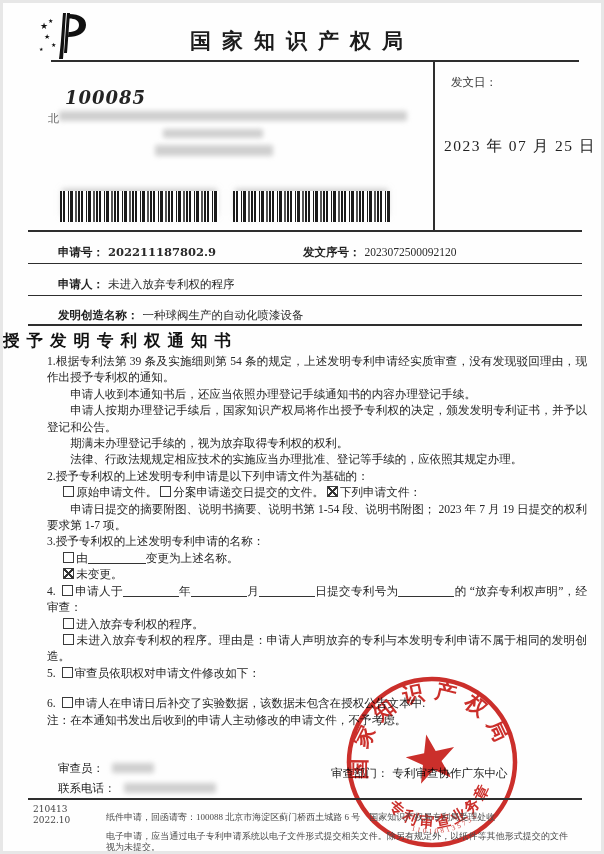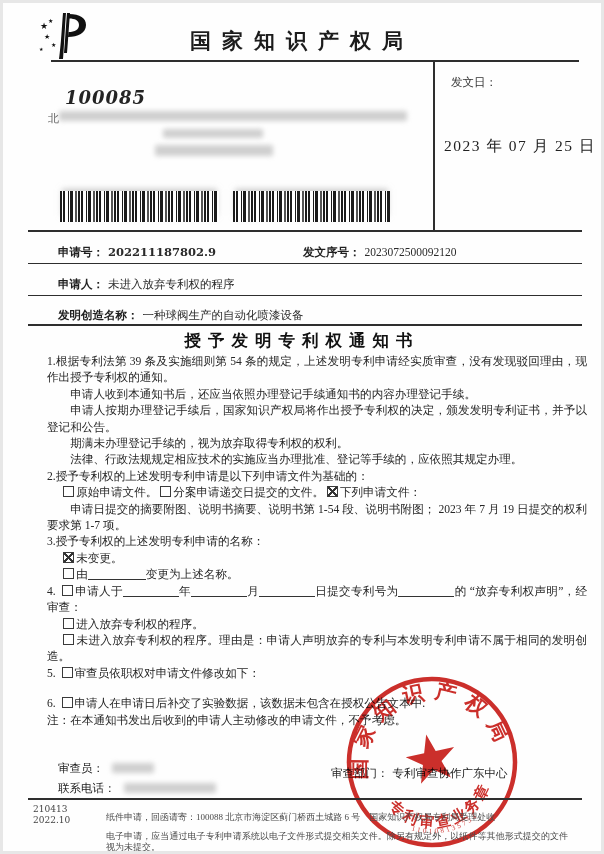--- a/index.html
+++ b/index.html
@@ -30,21 +30,21 @@
     position:absolute; top:188px; height:31px;
     background:repeating-linear-gradient(90deg,#1b1b1b 0 2px,#fff 2px 3px,#1b1b1b 3px 5px,#fff 5px 8px,#1b1b1b 8px 9px,#fff 9px 10px,#1b1b1b 10px 13px,#fff 13px 15px,#555 15px 17px,#fff 17px 18px);
     box-shadow:0 -4px 6px -2px rgba(160,160,160,.55);
   }
   
   .meta-label { font-weight:700; font-size:11.5px; color:#1f1f1f; }
   .meta-val { font-size:11.5px; color:#2a2a2a; }
   .meta-val.b { font-weight:700; font-family:"DejaVu Serif",serif; }
   
   .notice-title {
-    position:absolute; top:327px; left:0; width:100%; text-align:center;
+    position:absolute; top:327px; left:0; width:100%; text-align:left;
     font-size:16.5px; font-weight:700; letter-spacing:7px; color:#111;
   }
   .body-text {
     position:absolute; top:351px; left:44px; width:540px;
     font-size:11.6px; line-height:16.4px; color:#262626; text-align:justify;
   }
   .body-text p { margin:0; }
   .ind1 { text-indent:1.4em; }
   .ind2 { text-indent:2em; }
   .cb {
@@ -131,24 +131,24 @@
     <p class="ind2">法律、行政法规规定相应技术的实施应当办理批准、登记等手续的，应依照其规定办理。</p>
     <p>2.授予专利权的上述发明专利申请是以下列申请文件为基础的：</p>
     <p class="ind1">
       <span class="cb"></span><span>原始申请文件。</span>
       <span class="cb"></span><span>分案申请递交日提交的文件。</span>
       <span class="cb checked"></span><span>下列申请文件：</span>
     </p>
     <p class="ind2">申请日提交的摘要附图、说明书摘要、说明书第 1-54 段、说明书附图； 2023 年 7 月 19 日提交的权利要求第 1-7 项。</p>
     <p>3.授予专利权的上述发明专利申请的名称：</p>
     <p class="ind1">
+      <span class="cb"></span><span>由</span><span class="blank" style="width:58px"></span><span>变更为上述名称。</span>
+    </p>
+    <p class="ind1">
       <span class="cb checked"></span><span>未变更。</span>
-    </p>
-    <p class="ind1">
-      <span class="cb"></span><span>由</span><span class="blank" style="width:58px"></span><span>变更为上述名称。</span>
     </p>
     <p>
       <span>4.</span>&nbsp;
       <span class="cb"></span><span>申请人于</span><span class="blank" style="width:56px"></span><span>年</span><span class="blank" style="width:56px"></span><span>月</span><span class="blank" style="width:56px"></span><span>日提交专利号为</span><span class="blank" style="width:56px"></span><span>的 “放弃专利权声明”，经审查：</span>
     </p>
     <p class="ind1">
       <span class="cb"></span><span>进入放弃专利权的程序。</span>
     </p>
     <p class="ind1">
       <span class="cb"></span><span>未进入放弃专利权的程序。理由是：申请人声明放弃的专利与本发明专利申请不属于相同的发明创造。</span>

